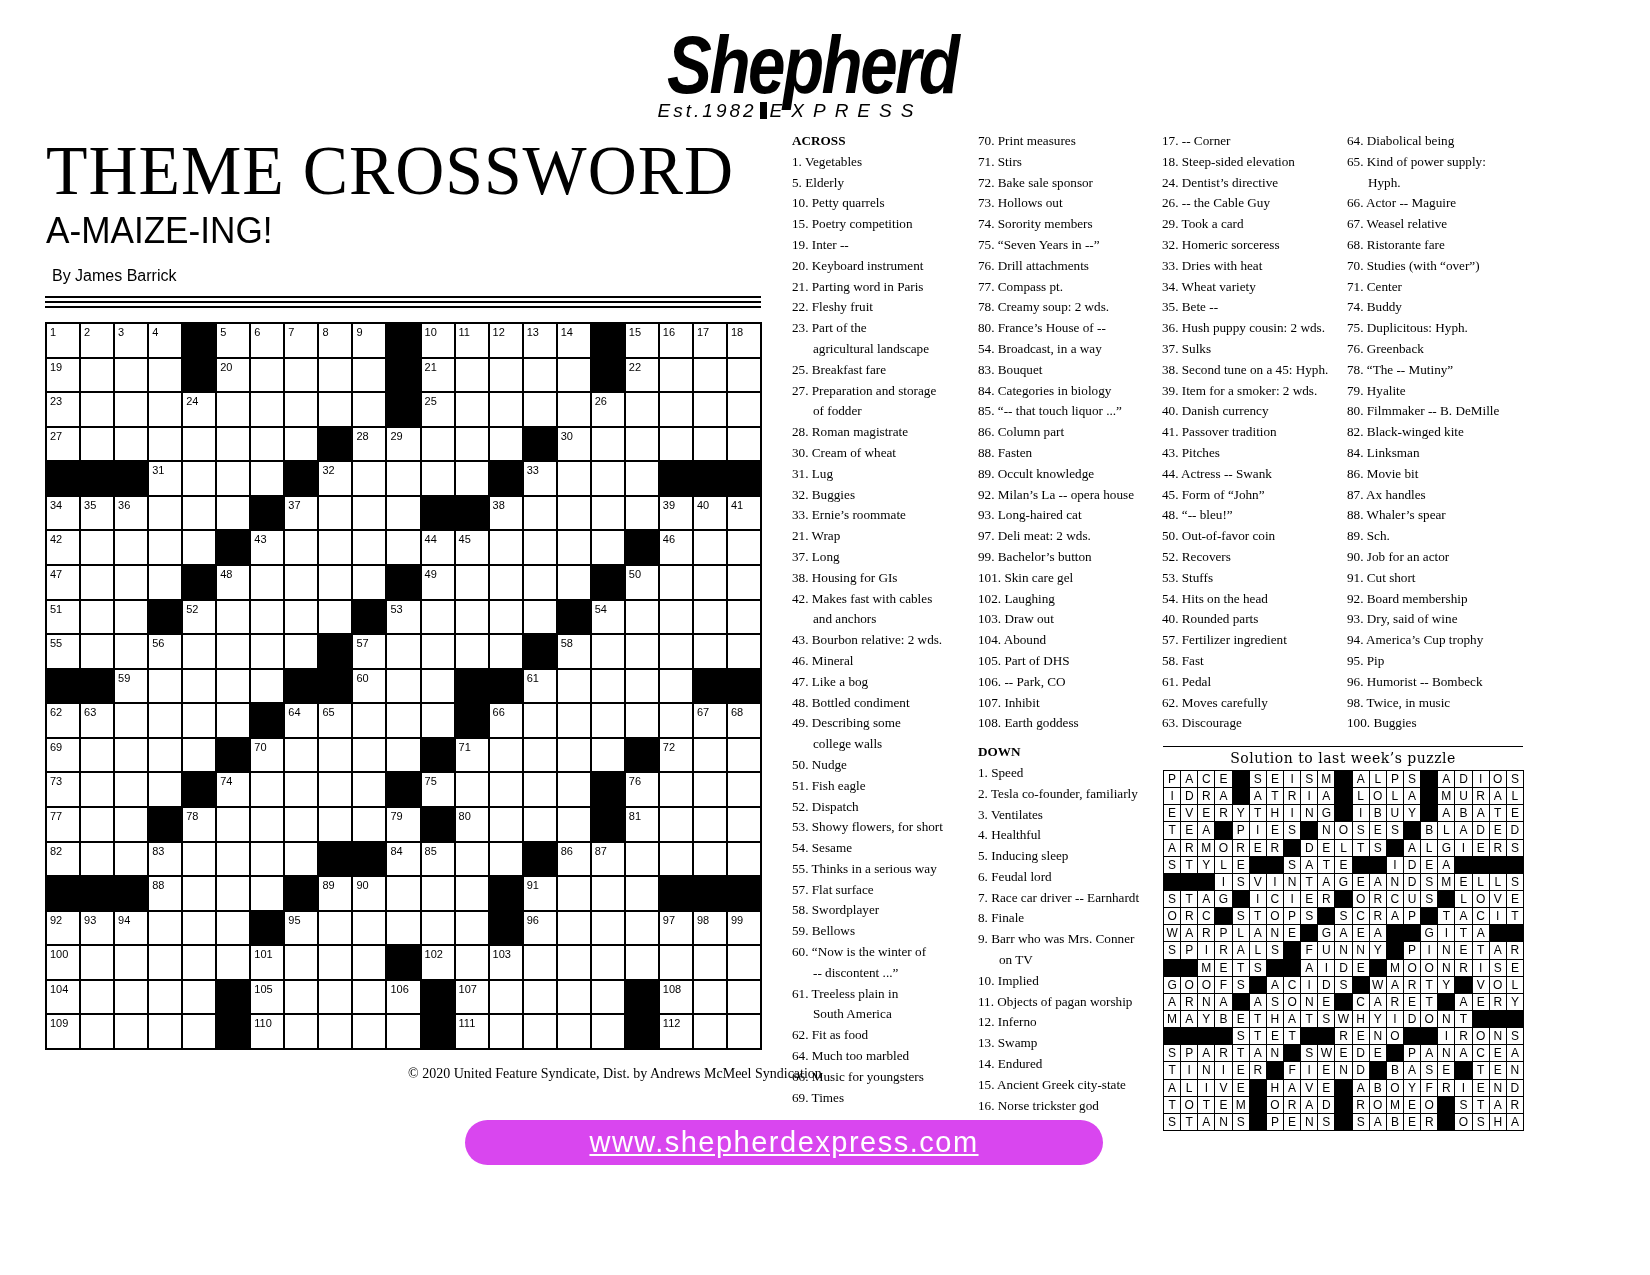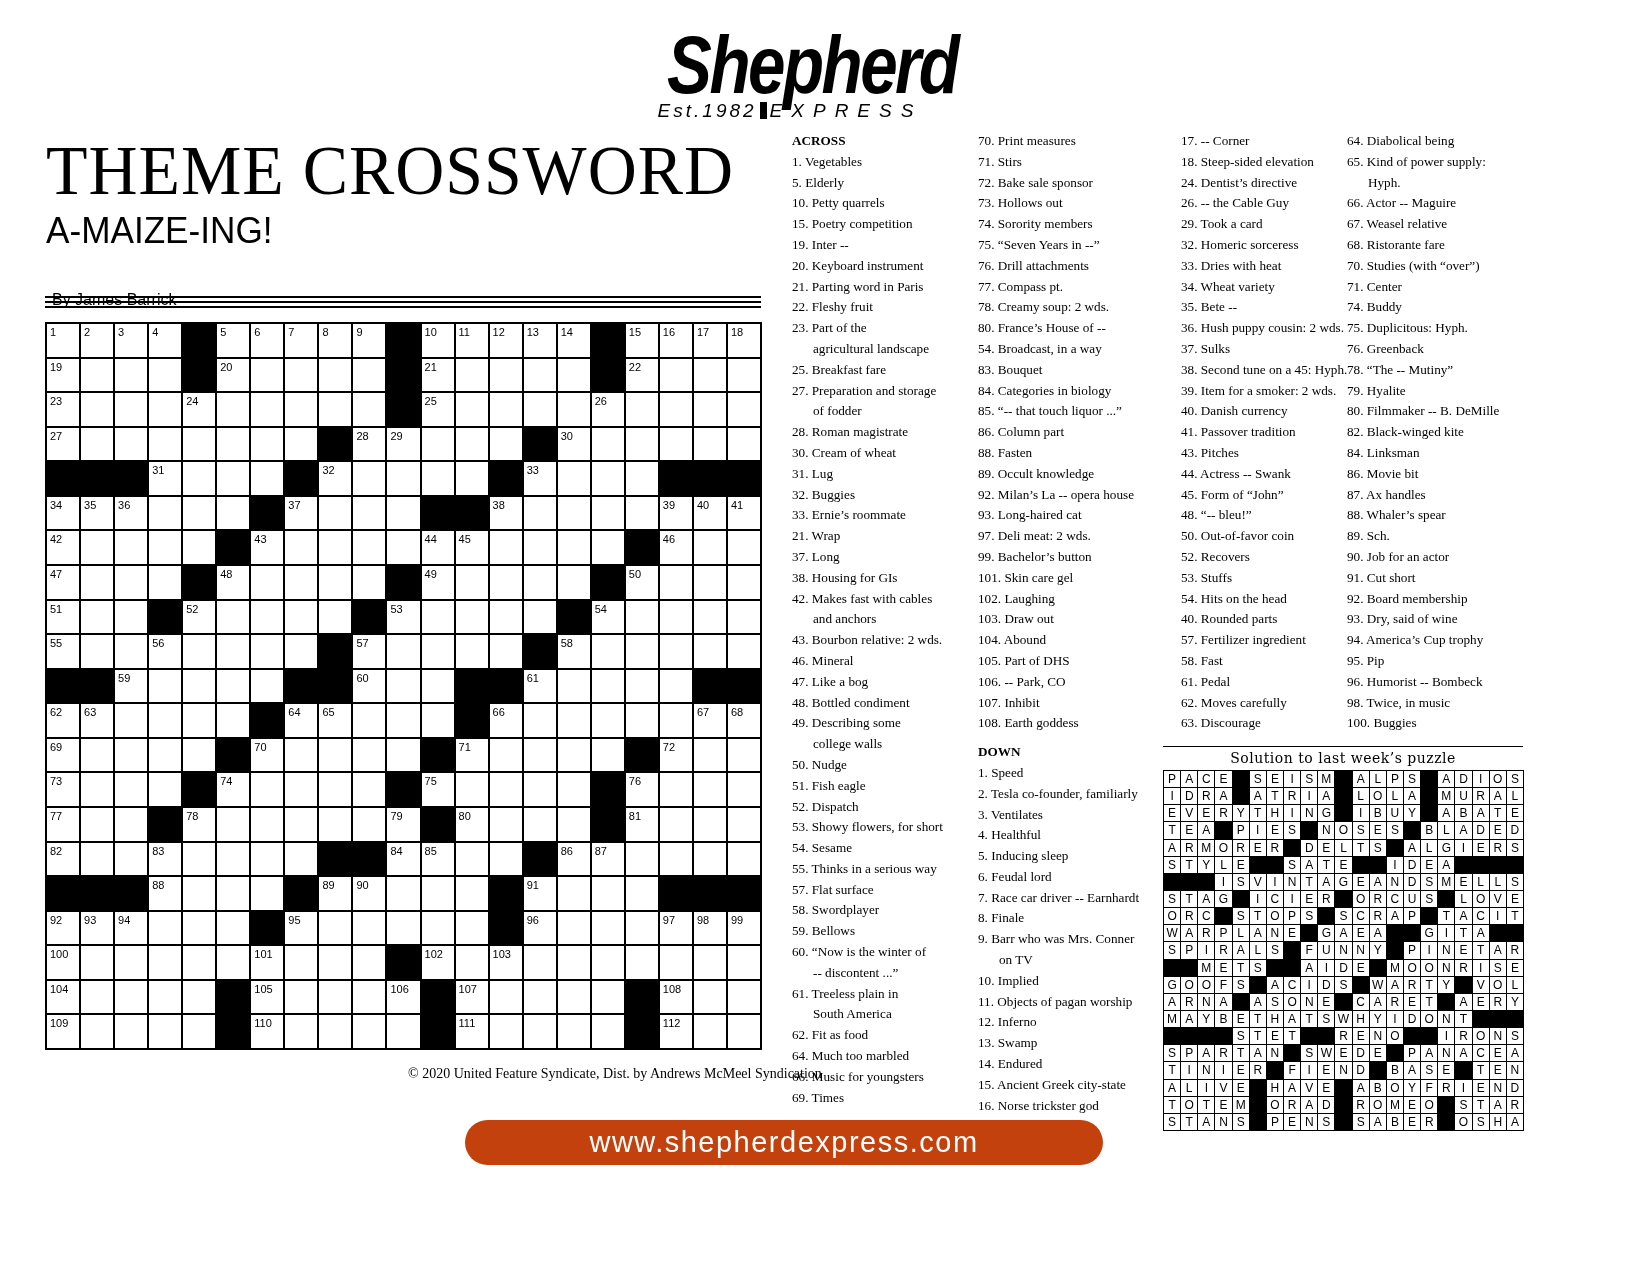--- a/index.html
+++ b/index.html
@@ -3,40 +3,40 @@
 <meta charset="utf-8">
 <style>
   html, body { margin:0; padding:0; background:#fff; }
   body { width:1650px; height:1275px; position:relative; overflow:hidden; color:#000; font-family:"Liberation Serif", serif; }
   .logo { position:absolute; left:640px; top:28px; width:300px; text-align:center; }
   .logo-main { font-family:"Liberation Sans", sans-serif; font-weight:bold; font-style:italic; font-size:82px; line-height:74px; letter-spacing:-3px; transform:scaleX(0.82); transform-origin:center; display:block; }
   .logo-sub { font-family:"Liberation Sans", sans-serif; font-style:italic; font-size:19px; letter-spacing:3px; display:block; margin-top:-2px;text-align:center; }
   .logo-sub .bar { display:inline-block; width:7px; height:17px; background:#000; vertical-align:-2px; margin:0 3px; }
   .title { position:absolute; left:46px; top:132px; font-family:"Liberation Serif", serif; font-size:70px; line-height:78px; letter-spacing:1px; transform:scaleX(0.97); transform-origin:left; }
   .subtitle { position:absolute; left:46px; top:210px; font-family:"Liberation Sans", sans-serif; font-size:37px; line-height:42px; transform:scaleX(0.95); transform-origin:left; }
-  .byline { position:absolute; left:52px; top:267px; font-family:"Liberation Sans", sans-serif; font-size:16px;margin-top:24px; }
+  .byline { position:absolute; left:52px; top:267px; font-family:"Liberation Sans", sans-serif; font-size:16px; }
   .rules { position:absolute; left:45px; top:296px; width:716px; }
   .rules div { height:2px; background:#000; margin-bottom:3px; }
   .grid { position:absolute; left:45px; top:322px; width:717px; height:728px; display:grid; grid-template-columns:repeat(21, 1fr); grid-template-rows:repeat(21, 1fr); border:2px solid #000; box-sizing:border-box; background:#000; gap:2px; }
   .cell { background:#fff; position:relative; }
   .cell.blk { background:#000; }
   .cell .num { position:absolute; left:3px; top:2px; font-family:"Liberation Sans", sans-serif; font-size:11px; line-height:12px; }
   .copyright { position:absolute; left:408px; top:1066px; font-family:"Liberation Serif", serif; font-size:14px; }
   .clues { position:absolute; top:131px; font-family:"Liberation Serif", serif; font-size:13.2px; line-height:20.8px; }
   .clues .hdr { font-weight:bold; }
   .clues .cont { padding-left:21px; }
   .col1 { left:792px; width:185px; }
   .col2 { left:978px; width:185px; }
-  .col3 { left:1162px; width:185px;margin-left:19px; }
+  .col3 { left:1162px; width:185px; }
   .col4 { left:1347px; width:190px; }
   .sol-title { position:absolute; left:1163px; top:746px; width:360px; border-top:1px solid #000; text-align:center; font-family:"DejaVu Serif", serif; font-size:14px; line-height:22px; letter-spacing:0.5px; }
   .sol { position:absolute; left:1163px; top:770px; width:361px; height:361px; display:grid; grid-template-columns:repeat(21, 1fr); grid-template-rows:repeat(21, 1fr); border:1px solid #000; box-sizing:border-box; background:#000; gap:1px; }
   .sol .sc { background:#fff; font-family:"Liberation Sans", sans-serif; font-size:12px; text-align:center; line-height:16px; }
   .sol .sc.blk { background:#000; }
-  .footer { position:absolute; left:465px; top:1120px; width:638px; height:45px; background:#c2410c; border-radius:23px; color:#fff; text-align:center; font-family:"Liberation Sans", sans-serif; font-size:29px; line-height:45px; letter-spacing:1.5px; }
+  .footer { position:absolute; left:465px; top:1120px; width:638px; height:45px; background:#d946ef; border-radius:23px; color:#fff; text-align:center; font-family:"Liberation Sans", sans-serif; font-size:29px; line-height:45px; letter-spacing:1.5px;text-decoration:underline; }
 </style>
 </head>
 <body>
 
 <div class="logo">
   <span class="logo-main">Shepherd</span>
   <span class="logo-sub"><span>Est.1982</span><span class="bar"></span><span style="letter-spacing:9px">EXPRESS</span></span>
 </div>
 
 <div class="title">THEME CROSSWORD</div>

